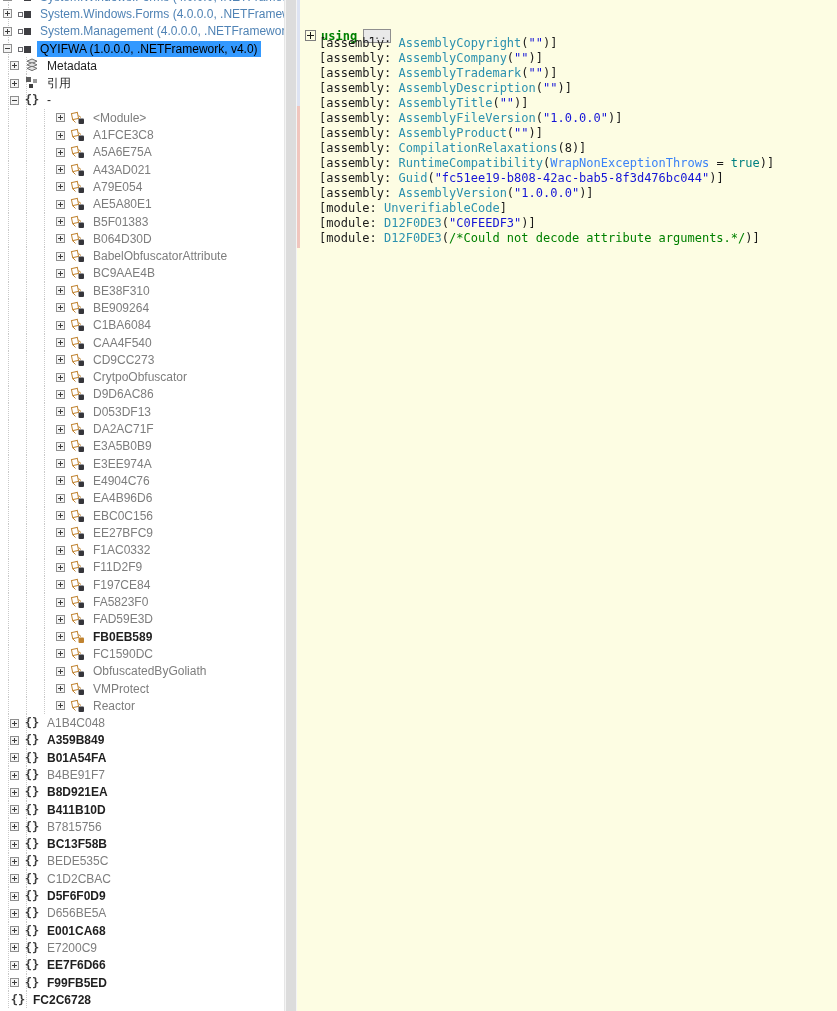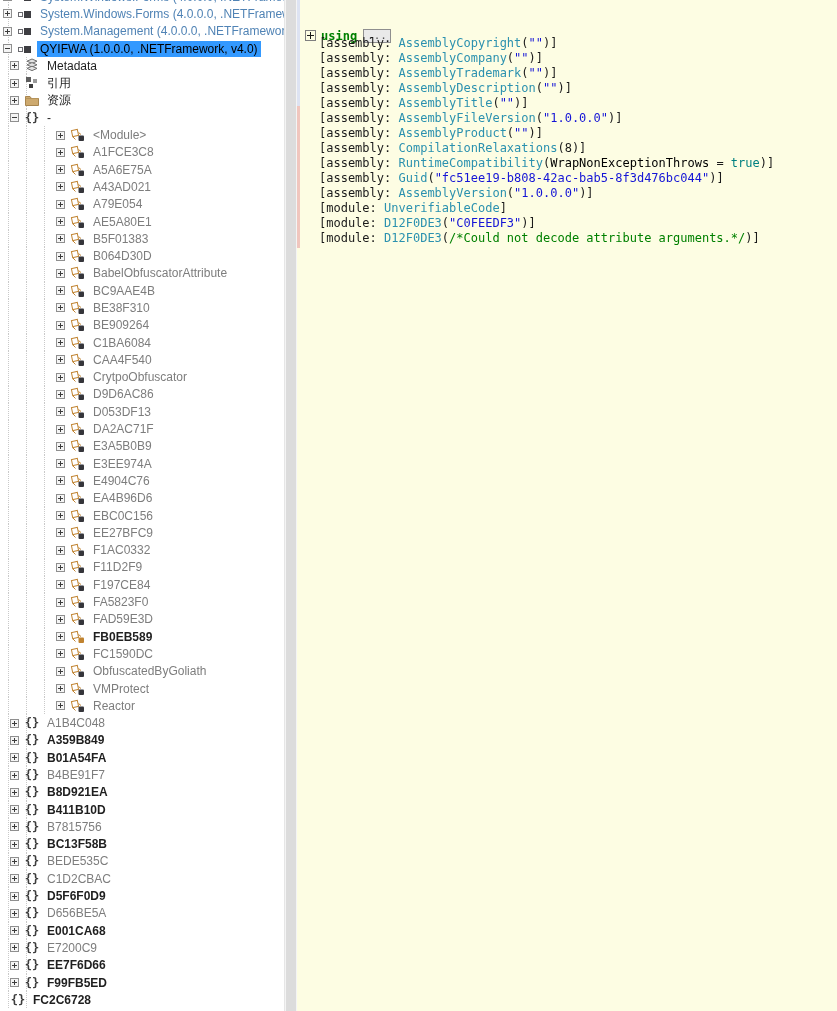--- a/index.html
+++ b/index.html
@@ -52,21 +52,21 @@
   .fold-box::before{content:"";position:absolute;left:1px;right:1px;top:4px;height:1px;background:#1a1a1a;}
   .fold-box::after{content:"";position:absolute;top:1px;bottom:1px;left:4px;width:1px;background:#1a1a1a;}
   .kw-using{color:#008000;font-weight:bold;}
   .collapsed-box{margin-left:6px;border:1px solid #8f8f8f;background:#e9e9e9;color:#555;
                  padding:0 3px;font-size:11px;line-height:12px;}
   .code-lines{position:absolute;left:0;top:36px;right:0;}
   .code-line{height:15px;line-height:15px;white-space:pre;padding-left:22px;}
   .tk-plain{color:#1a1a1a;}
   .tk-type{color:#2b91af;}
   .tk-string{color:#1414d6;}
-  .tk-named{color:#000000;}
+  .tk-named{color:#3b82f6;}
   .tk-true{color:#008080;font-weight:normal;}
   .tk-comment{color:#008000;}
 </style>
 </head>
 <body>
 
 <div class="app">
 
   <div class="tree-pane">
     <div class="tree-rows" id="tree-rows">
@@ -126,30 +126,20 @@
           <span class="ticon">
             <svg width="16" height="16">
               <rect x="2" y="2" width="5" height="5" fill="#5f5f5f"></rect>
               <rect x="9" y="4" width="4" height="4" fill="#9a9a9a"></rect>
               <rect x="5" y="9" width="4" height="4" fill="#3f3f3f"></rect>
             </svg>
           </span>
           <span class="tlabel">引用</span>
         </div>
         <div class="tree-row d1 c-normal">
-          <span class="exp plus"></span>
-          <span class="ticon">
-            <svg width="16" height="16">
-              <path d="M1.5 4.5h4.5l1.5 2h7v7h-13Z" fill="#cda96e" stroke="#a8854e"></path>
-              <path d="M1.5 6.5h13" stroke="#b5935a"></path>
-            </svg>
-          </span>
-          <span class="tlabel">资源</span>
-        </div>
-        <div class="tree-row d1 c-normal">
           <span class="exp minus"></span>
           <span class="ticon">
             <span class="ns-glyph">{}</span>
           </span>
           <span class="tlabel">-</span>
         </div>
         <div class="tree-row d2 c-dim">
           <span class="exp plus"></span>
           <span class="ticon">
             <svg width="16" height="16">
@@ -337,20 +327,34 @@
             <svg width="16" height="16">
               <g stroke="#c08330" fill="none">
                 <rect x="2" y="3" width="6" height="6" transform="rotate(-12 5 6)"></rect>
                 <path d="M3 10l2.5 2.5"></path>
                 <path d="M8.5 5.5l2.5 2"></path>
               </g>
               <rect x="8.5" y="8.5" width="5.5" height="5.5" rx="1" fill="#35353a"></rect>
             </svg>
           </span>
           <span class="tlabel">CAA4F540</span>
+        </div>
+        <div class="tree-row d2 c-dim">
+          <span class="exp plus"></span>
+          <span class="ticon">
+            <svg width="16" height="16">
+              <g stroke="#c08330" fill="none">
+                <rect x="2" y="3" width="6" height="6" transform="rotate(-12 5 6)"></rect>
+                <path d="M3 10l2.5 2.5"></path>
+                <path d="M8.5 5.5l2.5 2"></path>
+              </g>
+              <rect x="8.5" y="8.5" width="5.5" height="5.5" rx="1" fill="#35353a"></rect>
+            </svg>
+          </span>
+          <span class="tlabel">CD9CC273</span>
         </div>
         <div class="tree-row d2 c-dim">
           <span class="exp plus"></span>
           <span class="ticon">
             <svg width="16" height="16">
               <g stroke="#c08330" fill="none">
                 <rect x="2" y="3" width="6" height="6" transform="rotate(-12 5 6)"></rect>
                 <path d="M3 10l2.5 2.5"></path>
                 <path d="M8.5 5.5l2.5 2"></path>
               </g>

